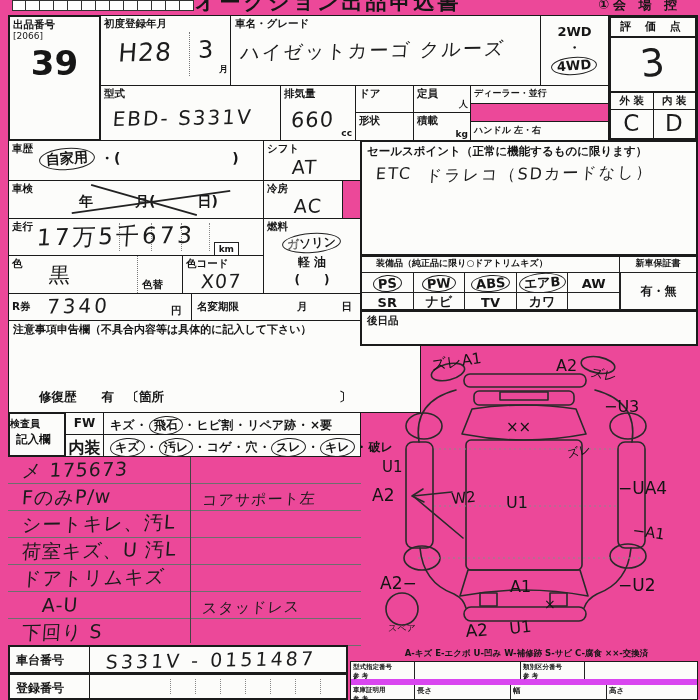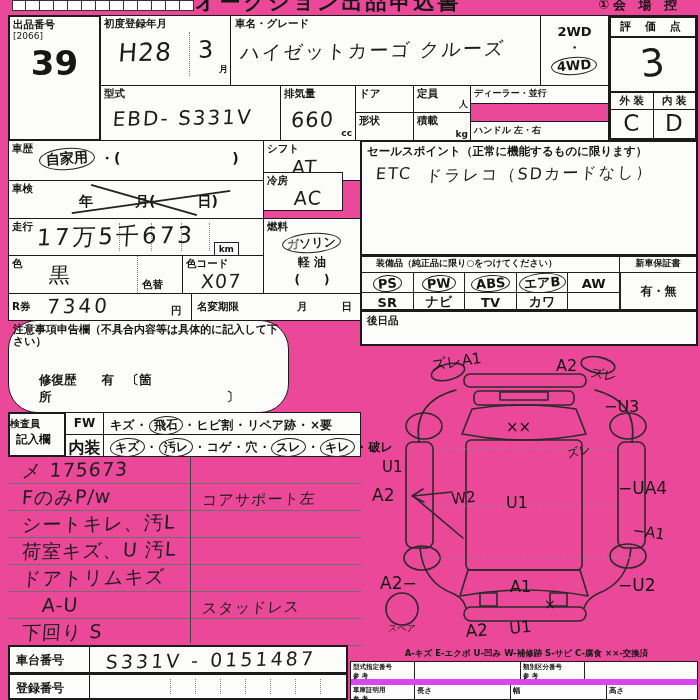--- a/index.html
+++ b/index.html
@@ -161,21 +161,21 @@
     <div class="hw skew" style="font-size:19px;padding:1px 0 0 28px;">AT</div>
   </div>
 
   <div class="bx" style="left:8px;top:180px;width:256px;height:39px;">
     <div class="lbl" style="padding:2px 0 0 3px;">車検</div>
     <div style="position:absolute;left:70px;top:12px;font-size:14px;font-weight:700;">年　　　月(　　　日)</div>
     <div class="xline" style="left:62px;top:20px;width:160px;transform:rotate(-8deg);"></div>
     <div class="xline" style="left:80px;top:18px;width:110px;transform:rotate(16deg);"></div>
   </div>
 
-  <div class="bx" style="left:263px;top:172px;width:80px;height:39px;">
+  <div class="bx" style="left:263px;top:180px;width:80px;height:39px;">
     <div class="lbl" style="padding:2px 0 0 3px;">冷房</div>
     <div class="hw skew" style="font-size:19px;padding:0 0 0 30px;">AC</div>
   </div>
 
   <div class="bx" style="left:8px;top:218px;width:256px;height:38px;">
     <div class="lbl" style="padding:2px 0 0 3px;">走行</div>
     <div class="dotsep" style="left:110px;"></div>
     <div class="dotsep" style="left:142px;"></div>
     <div class="dotsep" style="left:172px;"></div>
     <div class="dotsep" style="left:200px;"></div>
@@ -208,33 +208,33 @@
     <div class="lbl" style="padding:7px 0 0 3px;display:inline-block;">R券</div>
     <span class="hw skew" style="position:absolute;left:38px;top:0px;font-size:20px;letter-spacing:3px;">7340</span>
     <span class="lbl" style="position:absolute;left:162px;bottom:3px;">円</span>
     <div style="position:absolute;left:182px;top:0;bottom:0;right:0;border-left:1.6px solid #1b1b1b;">
       <span class="lbl" style="position:absolute;left:5px;top:7px;">名変期限</span>
       <span class="lbl" style="position:absolute;left:105px;top:7px;">月</span>
       <span class="lbl" style="position:absolute;right:8px;top:7px;">日</span>
     </div>
   </div>
 
-  <div class="bx" style="left:8px;top:320px;width:281px;height:93px;border-radius:29px;">
+  <div class="bx" style="left:8px;top:320px;width:413px;height:93px;">
     <div class="lbl" style="padding:3px 0 0 4px;font-size:11px;">注意事項申告欄（不具合内容等は具体的に記入して下さい）</div>
     <div style="position:absolute;left:30px;bottom:6px;font-size:12.5px;font-weight:700;">修復歴　　有　〔箇所　　　　　　　　　　　　　　〕</div>
   </div>
 
   <div class="bx" style="left:360px;top:140px;width:338px;height:116px;border-width:2px;">
     <div class="lbl" style="padding:3px 0 0 5px;font-size:11.5px;">セールスポイント（正常に機能するものに限ります）</div>
     <div id="sales-lines"><div class="hw skew sales-line">ETC</div><div class="hw skew sales-line">ドラレコ（SDカードなし）</div></div>
   </div>
 
   <div class="bx" style="left:360px;top:255px;width:338px;height:56px;border-width:2px;">
     <div style="display:flex;height:15px;border-bottom:1px solid #222;">
-      <div class="lbl-s" style="width:258px;padding:2px 0 0 14px;box-sizing:border-box;border-right:1px solid #222;">装備品（純正品に限り○をつけてください）</div>
+      <div class="lbl-s" style="width:258px;padding:2px 0 0 14px;box-sizing:border-box;border-right:1px solid #222;">装備品（純正品に限り○ドアトリムキズ）</div>
       <div class="lbl-s" style="flex:1;text-align:center;padding-top:2px;">新車保証書</div>
     </div>
     <div style="display:flex;height:37px;">
       <div style="width:258px;">
         <div id="equip-row1" class="cellgrid" style="grid-template-columns:repeat(5,1fr);height:19px;border-bottom:1px solid #222;">
             <div class="equip-cell">
               <span class="circled">PS</span>
             </div>
             <div class="equip-cell">
               <span class="circled">PW</span>

